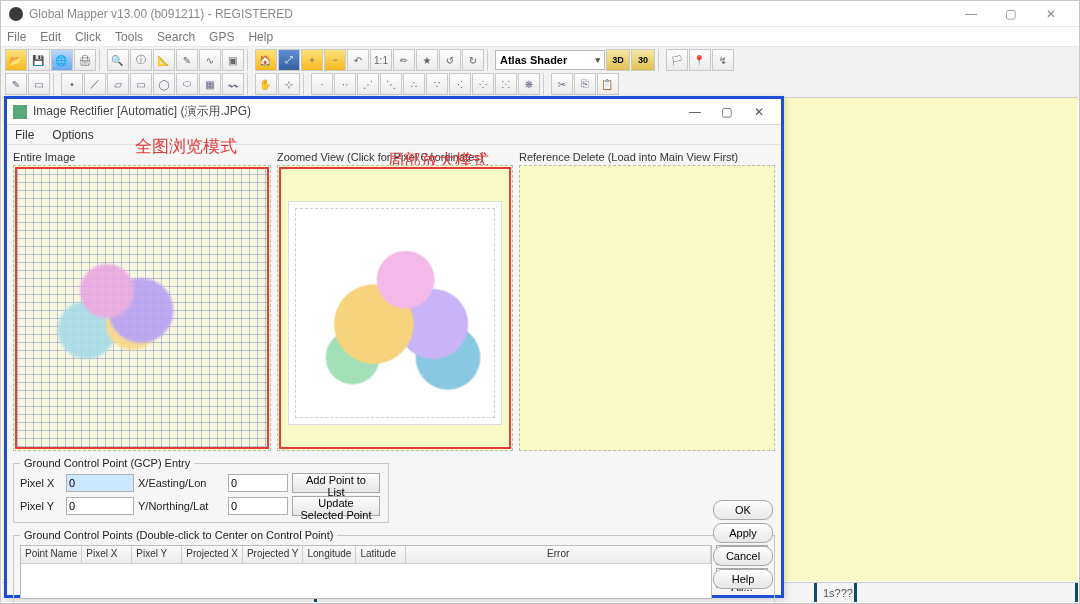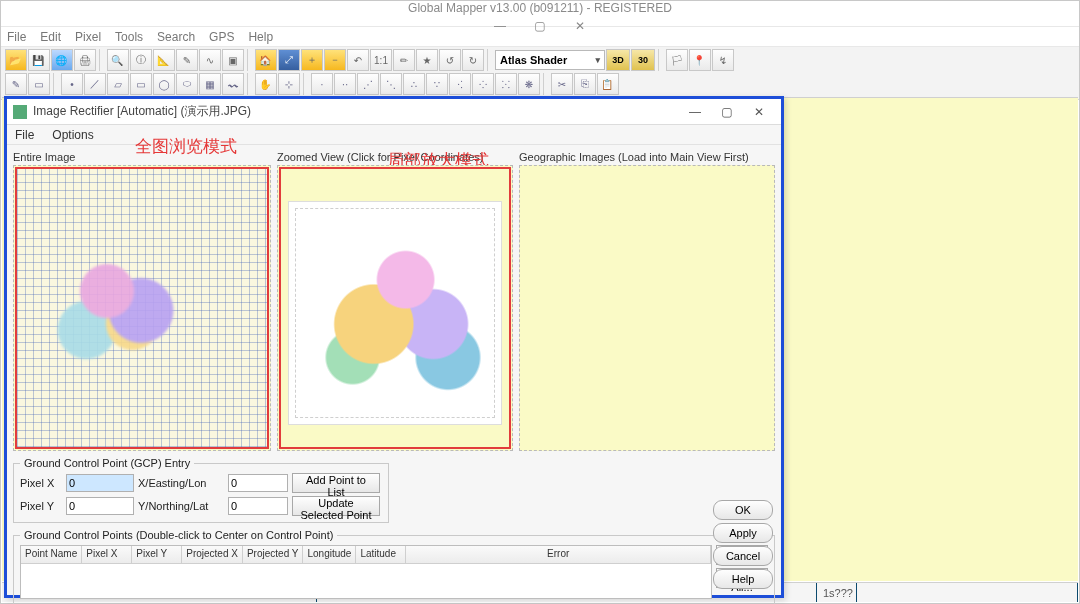--- a/index.html
+++ b/index.html
@@ -1,20 +1,20 @@
 <!DOCTYPE html>
 <html><head>
 <meta charset="utf-8">
 <style>
 * { box-sizing: border-box; margin: 0; padding: 0; }
 body { font-family: "Microsoft YaHei", Tahoma, Arial, sans-serif; font-size: 11px; background: #fff; width: 1080px; height: 604px; overflow: hidden; position: relative; }
 
 
 .mainwin { position: absolute; inset: 0; border: 1px solid #c8c8c8; background: #fff; }
-.titlebar { height: 26px; background: #fff; display: flex; align-items: center; padding: 0 8px; color: #8a8a8a; border-bottom: 1px solid #e8e8e8; flex-direction: column; }
+.titlebar { height: 26px; background: #fff; display: flex; align-items: center; padding: 0 8px; color: #8a8a8a; border-bottom: 1px solid #e8e8e8; }
 .titlebar .appicon { width: 14px; height: 14px; border-radius: 50%; background: #3a3a3a; margin-right: 6px; display: inline-block; }
 .titlebar .title { flex: 1; font-size: 12px; }
 .winbtns { display: flex; gap: 0; }
 .winbtn { width: 40px; height: 22px; text-align: center; line-height: 22px; color: #888; font-size: 12px; cursor: default; }
 .menubar { height: 20px; display: flex; align-items: center; padding: 0 6px; gap: 14px; color: #777; border-bottom: 1px solid #e8e8e8; font-size: 12px; }
 .menubar span { cursor: default; }
 
 
 .toolbars { border-bottom: 1px solid #d4d4d4; background: #f3f3f3; padding: 2px 4px; }
 .toolrow { display: flex; align-items: center; gap: 1px; flex-wrap: nowrap; margin-bottom: 2px; }
@@ -25,21 +25,21 @@
 .tsep { width: 5px; height: 22px; border-left: 1px solid #cfcfcf; margin: 0 2px; }
 .shader-combo { height: 20px; width: 110px; border: 1px solid #b9b9b9; background: #fff; padding: 0 4px; font-size: 11px; display: flex; align-items: center; justify-content: space-between; font-weight: bold; }
 .shader-combo::after { content: "▾"; font-size: 9px; color: #555; }
 .t3d { width: 24px; height: 22px; border:1px solid #c8c8c8; background: linear-gradient(#f6e7a7,#e0c24f); display:flex;align-items:center;justify-content:center;font-weight:bold;font-size:9px; }
 
 .digitizer-row .tbtn { color: #668; }
 
 
 .workspace { position: absolute; left: 1px; right: 1px; top: 96px; bottom: 22px; background: #fafac6; border-top: 1px solid #cfcfcf; }
 .statusbar { position:absolute; left:1px; right:1px; bottom:1px; height:20px; border-top:1px solid #d0d0d0; background:#f5f5f5; display:flex; align-items:center; }
-.statusbar .cell { border-right:1px solid #0c4a6e; padding:0 6px; height:100%; display:flex; align-items:center; color:#555; }
+.statusbar .cell { border-right:3px solid #0c4a6e; padding:0 6px; height:100%; display:flex; align-items:center; color:#555; }
 .statusbar .cell.first { width: 315px; }
 
 
 .dialog { position: absolute; left: 4px; top: 96px; width: 780px; height: 502px; background: #f6f6f6; border: 3px solid #1d4ed8; box-shadow: 2px 2px 6px rgba(0,0,0,0.15); }
 .dlg-title { height: 26px; background: #fff; display: flex; align-items: center; padding: 0 6px; border-bottom: 1px solid #dcdcdc; }
 .dlg-title .dlg-icon { width:14px; height:14px; background:#5a7; margin-right:6px; }
 .dlg-title .t { flex:1; font-size:12px; color:#444; }
 .dlg-winbtns { display:flex; }
 .dlg-winbtn { width:32px; height:22px; text-align:center; line-height:22px; color:#555; font-size:12px; }
 .dlg-menu { height:20px; display:flex; align-items:center; gap:18px; padding:0 8px; border-bottom:1px solid #e2e2e2; font-size:12px; color:#333; }
@@ -121,21 +121,21 @@
     <span class="title">Global Mapper v13.00 (b091211) - REGISTERED</span>
     <div class="winbtns">
       <div class="winbtn">—</div>
       <div class="winbtn">▢</div>
       <div class="winbtn">✕</div>
     </div>
   </div>
   <div class="menubar">
     <span>File</span>
     <span>Edit</span>
-    <span>Pixel</span>
+    <span>Click</span>
     <span>Tools</span>
     <span>Search</span>
     <span>GPS</span>
     <span>Help</span>
   </div>
 
   <div class="toolbars">
     <div class="toolrow">
       <div class="tbtn yellow">📂</div>
       <div class="tbtn">💾</div>
@@ -244,21 +244,21 @@
       <div class="pane pane2">
         <div class="pane-label">Zoomed View (Click for Pixel Coordinates)</div>
         <div class="anno-red a2">局部放大模式</div>
         <div class="pane-box">
           <div class="thumb-map"></div>
           <div class="red-frame"></div>
         </div>
       </div>
 
       <div class="pane pane3">
-        <div class="pane-label">Geographic Images (Load into Main View First)</div>
+        <div class="pane-label">Reference Delete (Load into Main View First)</div>
         <div class="pane-box"></div>
       </div>
     </div>
 
     <div class="rowfs">
       <fieldset class="fs-entry">
         <legend>Ground Control Point (GCP) Entry</legend>
         <div class="grid">
           <label>Pixel X</label>
           <input class="txt sel" value="0" style="">

